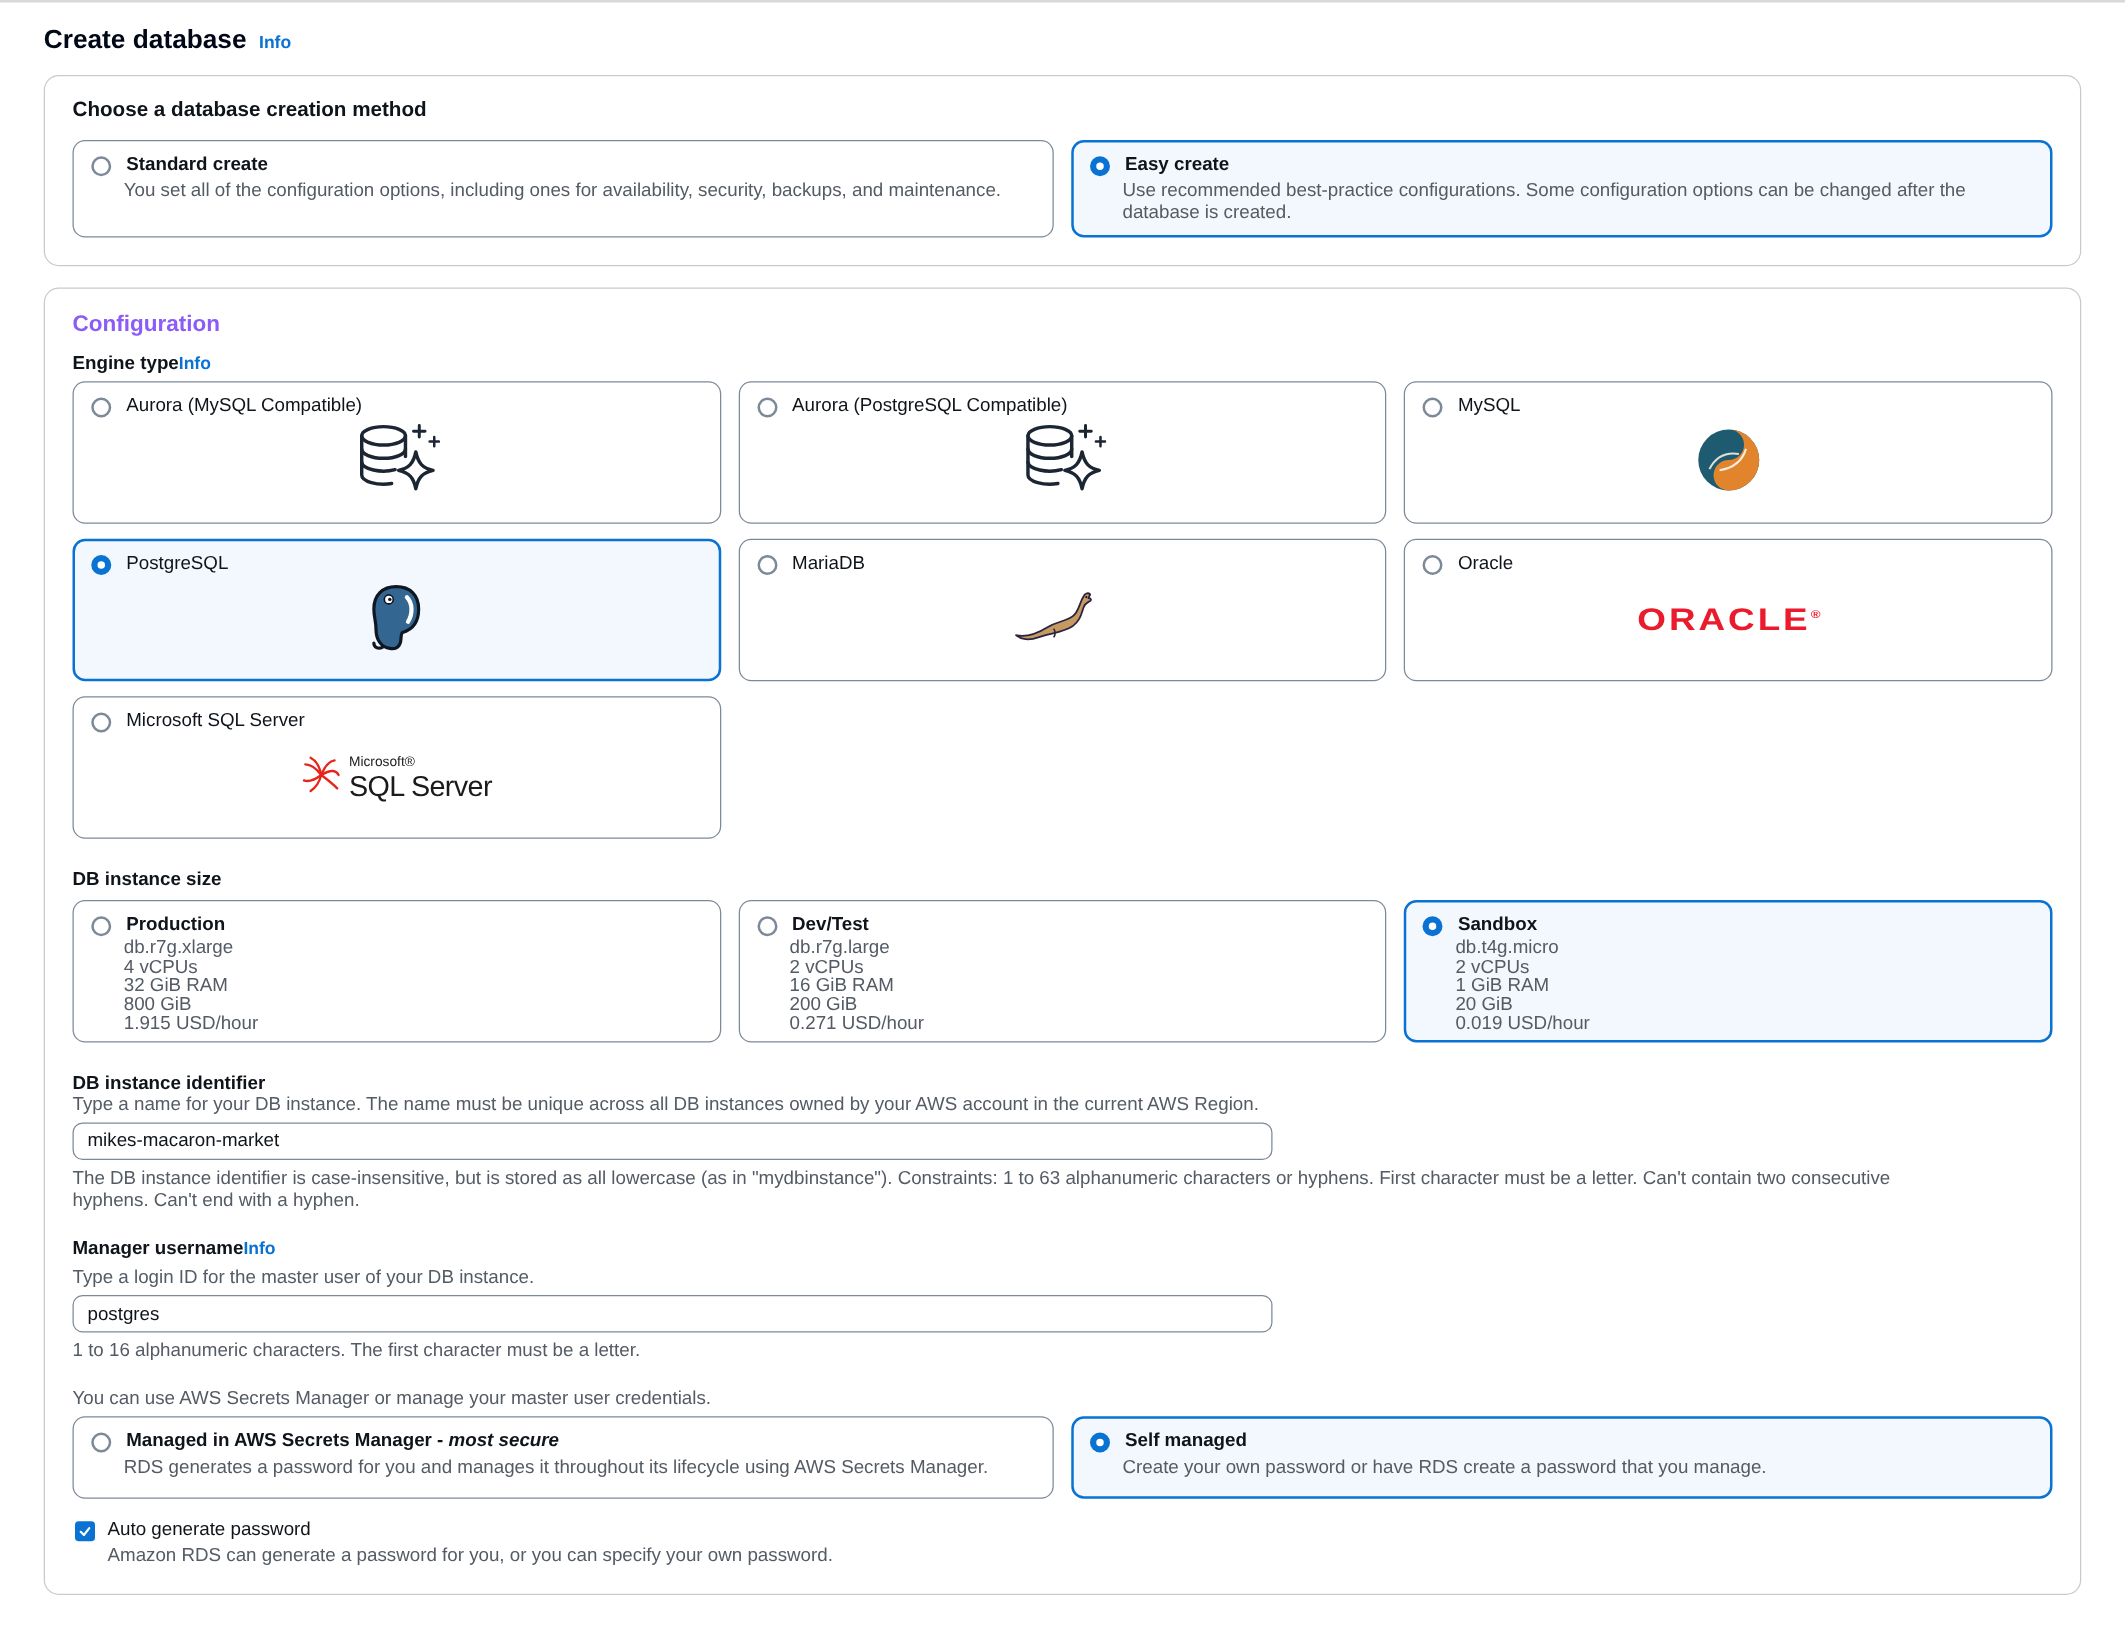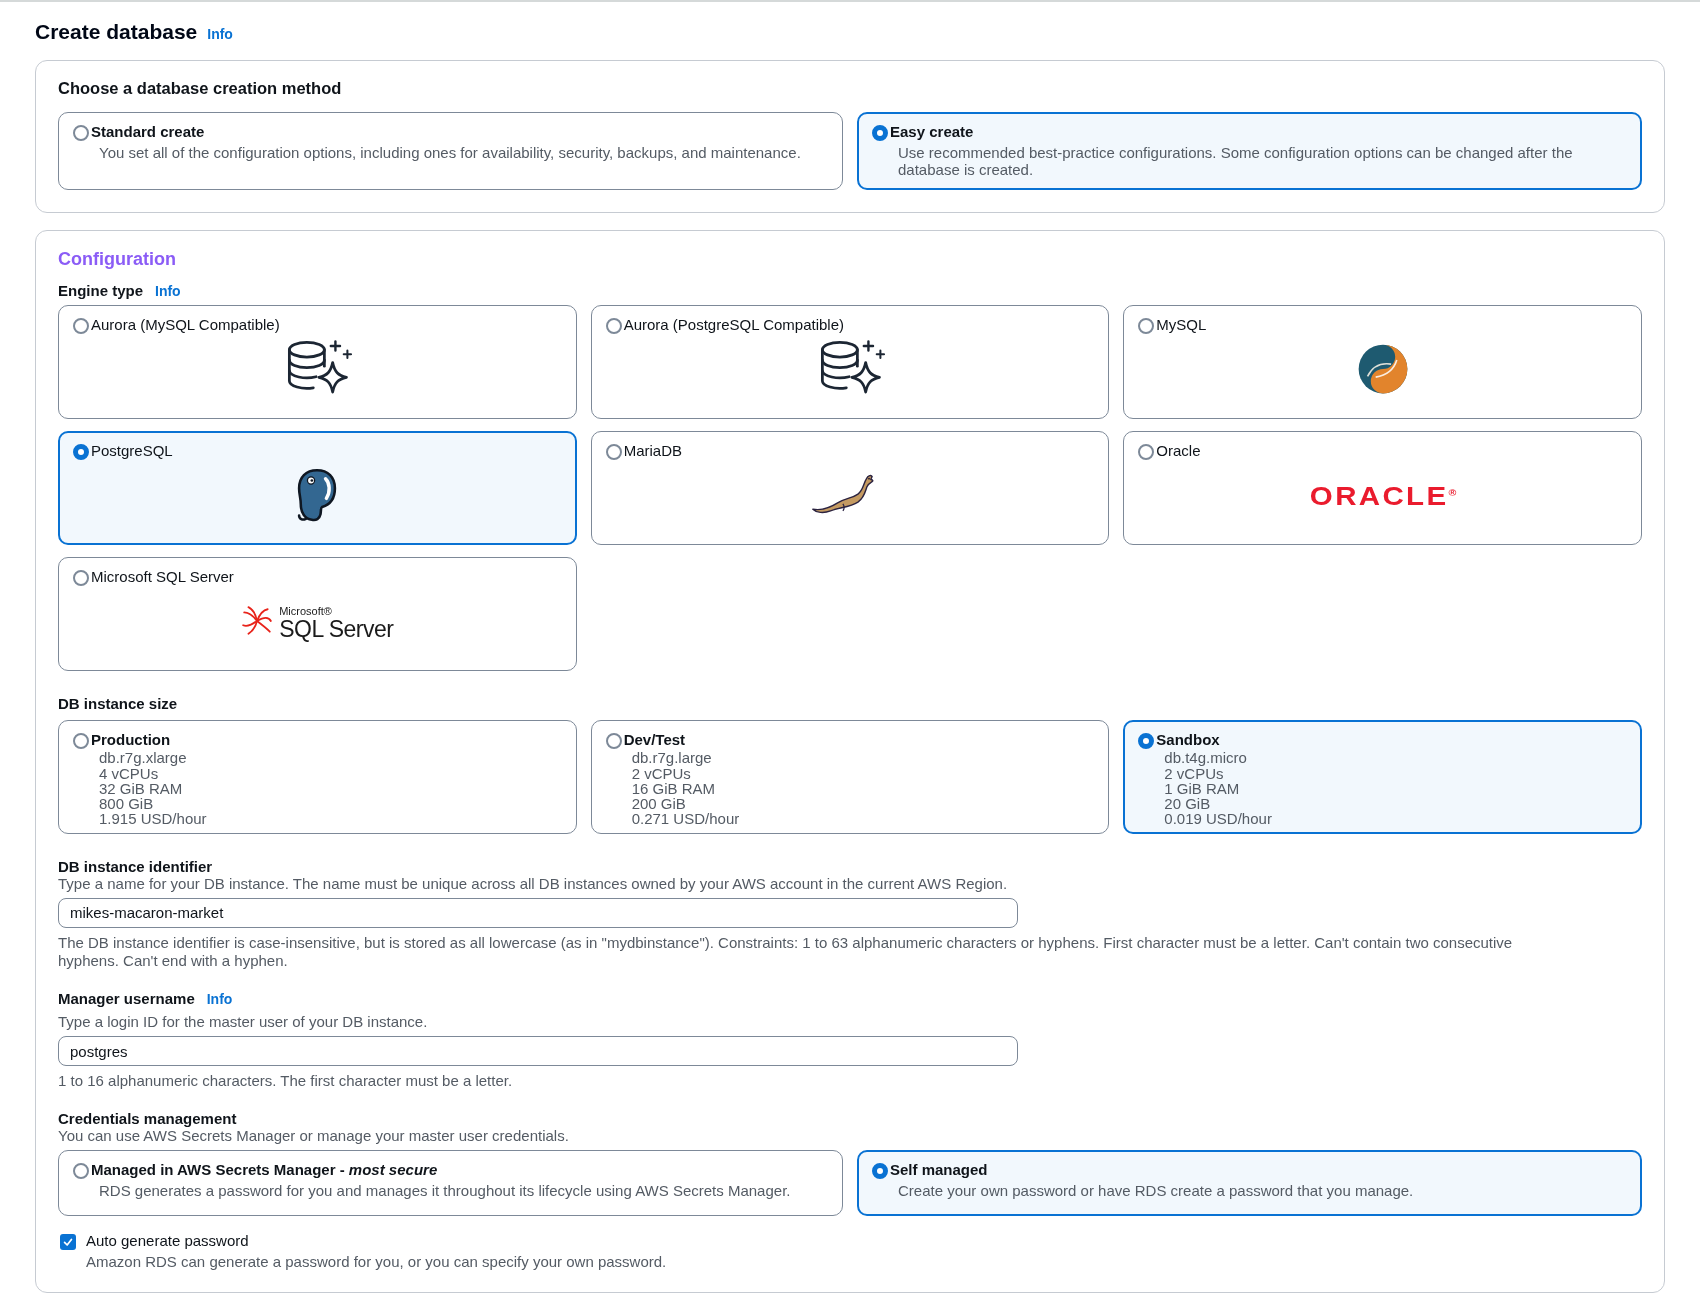--- a/index.html
+++ b/index.html
@@ -7,29 +7,29 @@
               font-family:"Liberation Sans","DejaVu Sans",sans-serif; color:#0f141a; }
   .top-rule { height:2px; background:#d5d9d9; width:100%; }
   .page { padding:18px 35px 0 35px; }
   .page-title-row { display:flex; align-items:baseline; gap:10px; margin-bottom:16px; }
   .page-title { font-size:21px; font-weight:700; color:#000716; }
   .info-link { font-size:14px; font-weight:700; color:#0972d3; text-decoration:none; cursor:pointer; }
   .panel { border:1px solid #c6cbd2; border-radius:12px; background:#fff; padding:18px 22px 22px 22px; }
   .panel + .panel { margin-top:17px; }
   .panel-heading { font-size:16.5px; font-weight:700; margin-bottom:14px; color:#0f141a; }
   .section-heading { font-size:18px; font-weight:700; margin-bottom:12px; color:#8b5cf6; }
-  .field-label-row { display:flex; align-items:baseline; gap:12px; margin-bottom:6px; }
+  .field-label-row { display:flex; align-items:baseline; margin-bottom:6px; }
   .field-label { font-size:15px; font-weight:700; color:#0f141a; }
   .field-desc { font-size:15px; color:#545b64; margin-bottom:6px; }
   .constraint { font-size:15px; color:#545b64; line-height:1.22; margin-top:6px; max-width:1455px; }
   .grid-2 { display:grid; grid-template-columns:1fr 1fr; gap:14px; }
   .grid-3 { display:grid; grid-template-columns:1fr 1fr 1fr; gap:14px; }
   .opt-card { border:1px solid #7d8998; border-radius:10px; background:#fff; padding:10px 14px; cursor:pointer; }
   .opt-card.selected { border:2px solid #0972d3; background:#f2f8fd; padding:9px 13px; }
-  .opt-head { display:flex; gap:2px; align-items:flex-start; }
+  .opt-head { display:flex; gap:12px; align-items:flex-start; }
   .radio { width:16px; height:16px; min-width:16px; border:2px solid #7d8998; border-radius:50%; background:#fff; margin-top:2px; }
   .radio.checked { border:5px solid #0972d3; }
   .opt-title { font-size:15px; font-weight:700; color:#0f141a; line-height:1.25; }
   .opt-title em { font-style:italic; }
   .opt-desc { font-size:15px; color:#545b64; line-height:1.16; margin-left:26px; margin-top:2px; }
   .engine-card { height:114px; display:flex; flex-direction:column; }
   .engine-card .opt-title { font-weight:400; }
   .engine-icon-area { flex:1; display:flex; align-items:center; justify-content:center; }
   .size-card { height:114px; }
   .size-lines { margin-left:26px; margin-top:1px; }
@@ -281,21 +281,20 @@
       <div class="field-label-row">
         <span class="field-label">Manager username</span>
         <a class="info-link">Info</a>
       </div>
       <div class="field-desc">Type a login ID for the master user of your DB instance.</div>
       <input class="text-input" type="text" value="postgres" style="">
       <div class="constraint">1 to 16 alphanumeric characters. The first character must be a letter.</div>
     </div>
 
     <div class="section-block" style="margin-top:20px;">
-      <div class="field-label">Credentials management</div>
       <div class="field-desc">You can use AWS Secrets Manager or manage your master user credentials.</div>
       <div class="grid-2">
         <div class="opt-card cred-card">
           <div class="opt-head">
             <span class="radio"></span>
             <span class="opt-title"><span>Managed in AWS Secrets Manager - </span><em>most secure</em></span>
           </div>
           <div class="opt-desc">RDS generates a password for you and manages it throughout its lifecycle using AWS Secrets Manager.</div>
         </div>
         <div class="opt-card cred-card selected">

